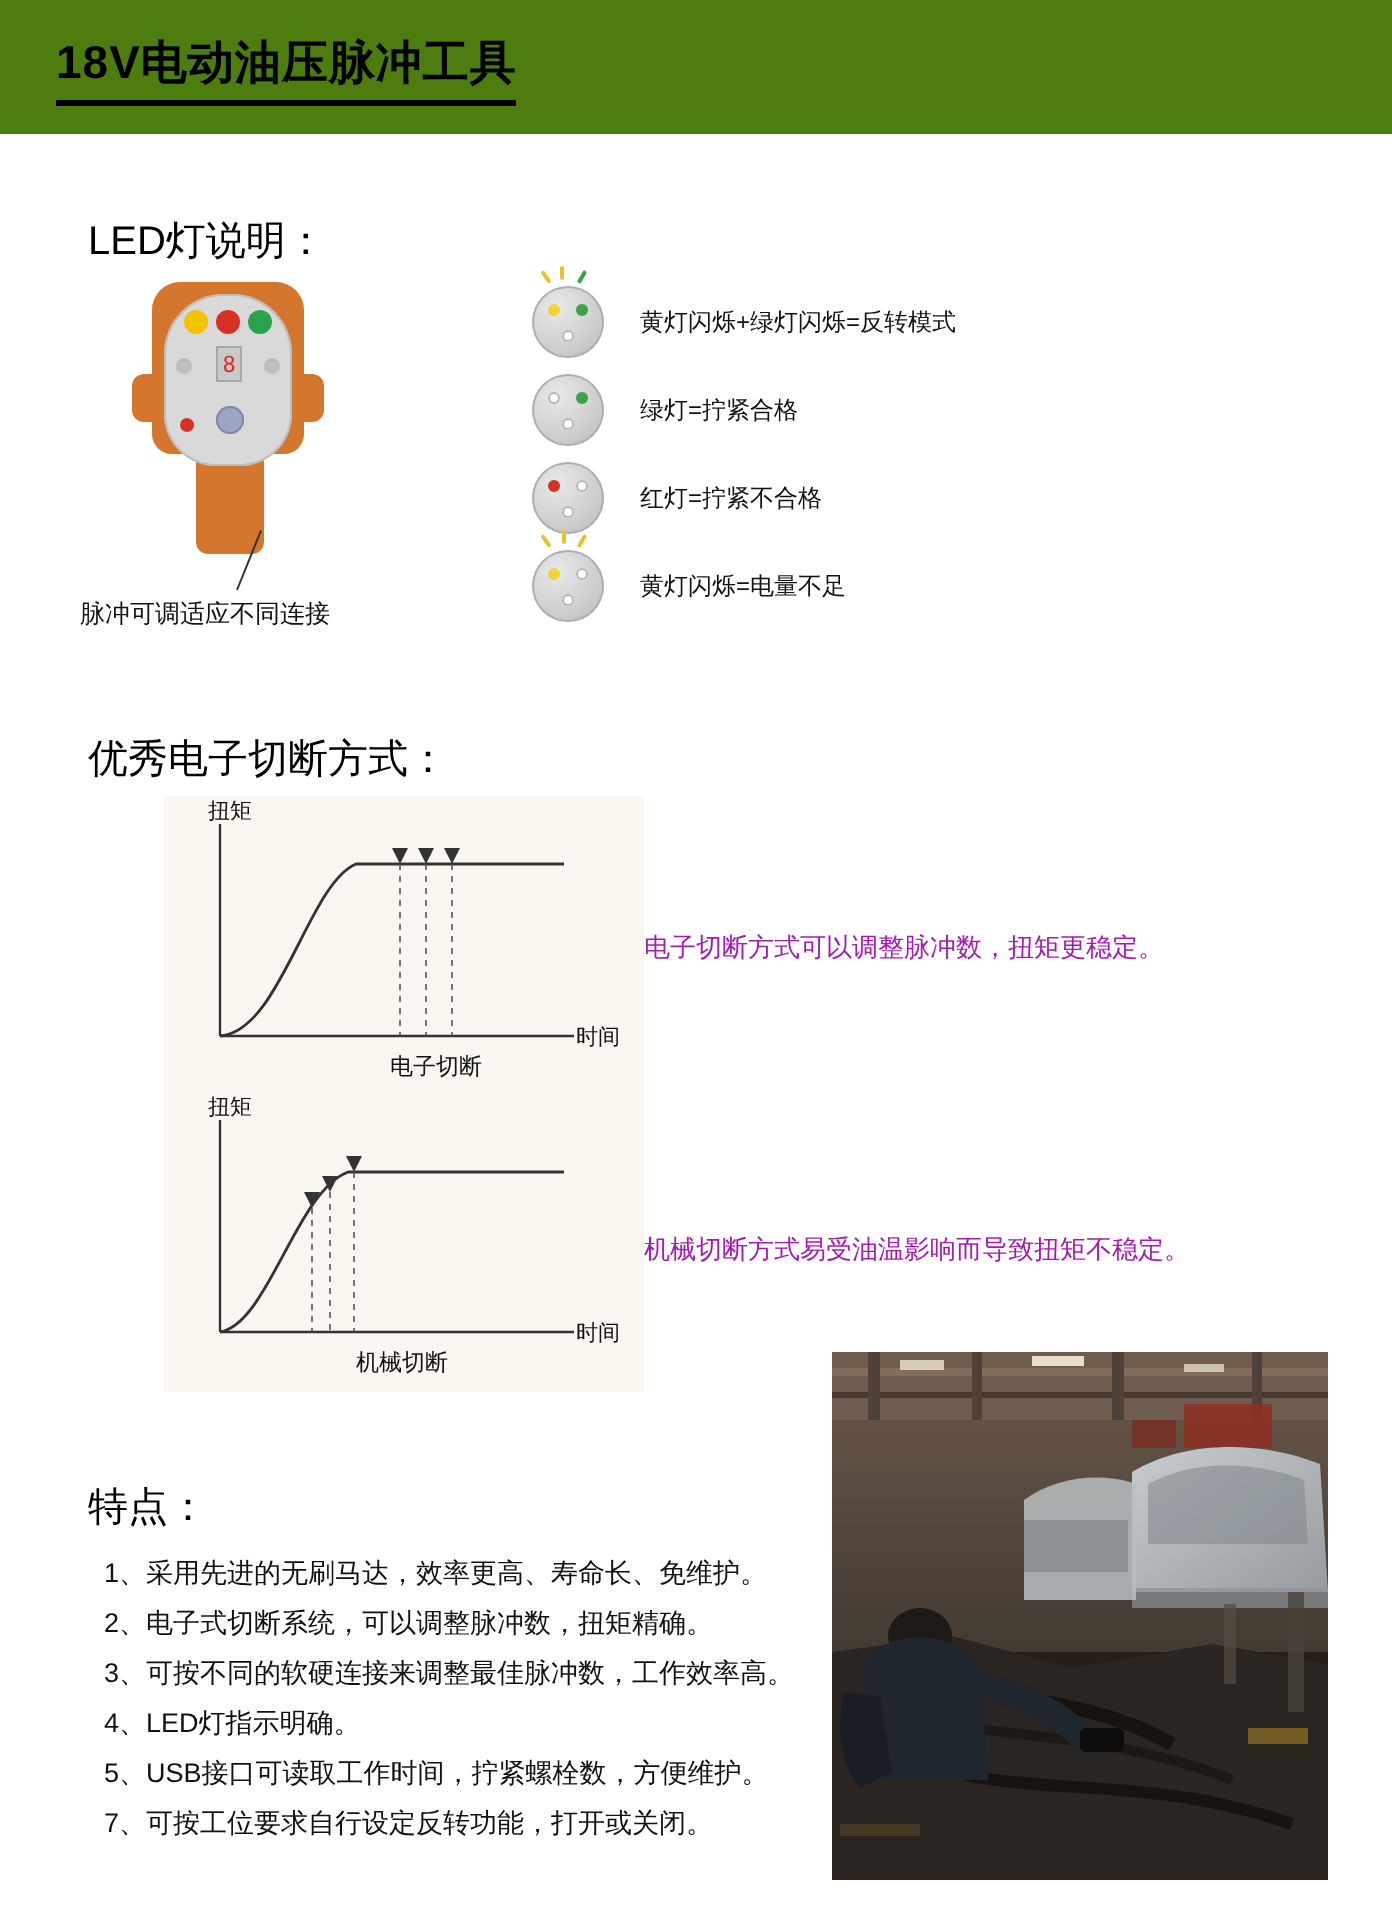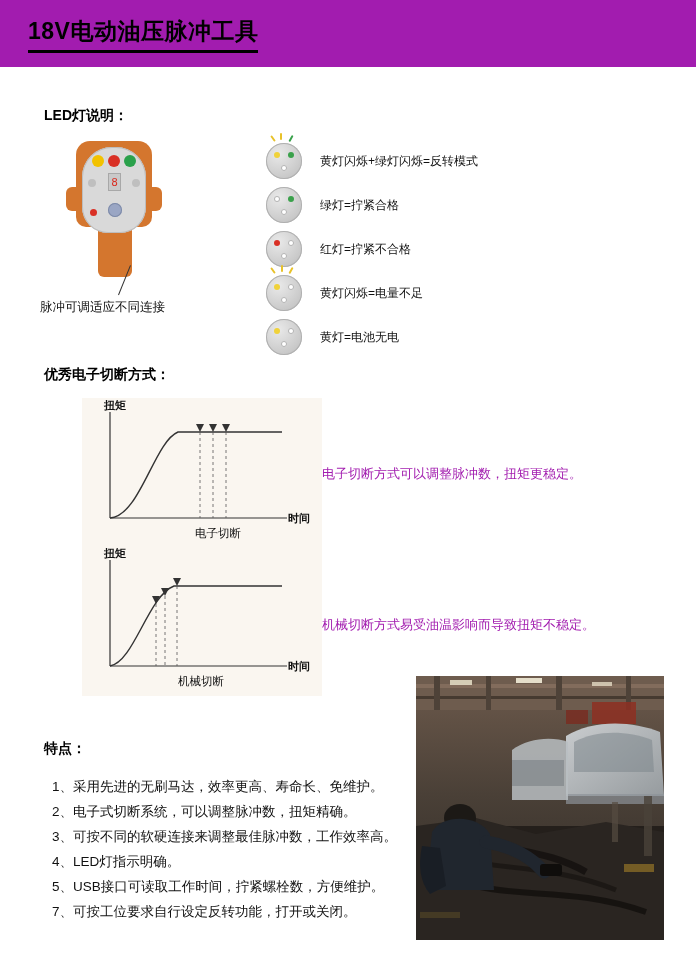--- a/index.html
+++ b/index.html
@@ -11,39 +11,39 @@
     font-family: "Liberation Sans", sans-serif;
     color: #1a1a1a;
     position: relative;
     overflow: hidden;
   }
 
   
   .header-band {
     width: 696px;
     height: 67px;
-    background: #a21caf;
+    background: #4d7c0f;
     position: relative;
   }
   .header-title {
     position: absolute;
     left: 28px;
     top: 16px;
     font-size: 23px;
     font-weight: bold;
     letter-spacing: 0.5px;
     color: #000;
     border-bottom: 3px solid #000;
     padding-bottom: 3px;
   }
 
   
   .section-heading {
-    font-size: 14px;
-    font-weight: bold;
+    font-size: 20px;
+    font-weight: normal;
     color: #000;
   }
 
   
   #led-section {
     position: absolute;
     left: 0; top: 67px;
     width: 696px; height: 280px;
   }
   #led-heading {
@@ -211,21 +211,20 @@
     width: 240px; height: 150px;
   }
   #chart-electronic { left: 82px; top: 48px; }
   #chart-mechanical { left: 82px; top: 196px; }
   .chart-svg { position: absolute; left: 0; top: 0; }
   .axis-label {
     position: absolute;
     font-size: 11px;
     color: #111;
     white-space: nowrap;
-    font-weight: bold;
   }
   .chart-caption {
     position: absolute;
     font-size: 11.5px;
     color: #111;
     white-space: nowrap;
   }
   .chart-note {
     position: absolute;
     left: 322px;
@@ -338,29 +337,20 @@
         <div class="ray ray-y" style="left:15px; top:-10px;"></div>
         <div class="ray ray-y" style="left:24px; top:-8px; transform:rotate(30deg);"></div>
         <div class="legend-puck"></div>
         <div class="puck-dot pd1 puck-lit-y"></div>
         <div class="puck-dot pd2"></div>
         <div class="puck-dot pd3"></div>
       </div>
       <div class="legend-text">黄灯闪烁=电量不足</div>
     </div>
 
-    <div class="legend-row">
-      <div class="legend-icon">
-        <div class="legend-puck"></div>
-        <div class="puck-dot pd1 puck-lit-y"></div>
-        <div class="puck-dot pd2"></div>
-        <div class="puck-dot pd3"></div>
-      </div>
-      <div class="legend-text">黄灯=电池无电</div>
-    </div>
 
   </div>
 </div>
 
 <div id="cutoff-section">
 
   <div id="cutoff-heading" class="section-heading">优秀电子切断方式：</div>
 
   <div id="chart-electronic" class="chart-box">
     <svg class="chart-svg" width="240" height="150" viewBox="0 0 240 150">

